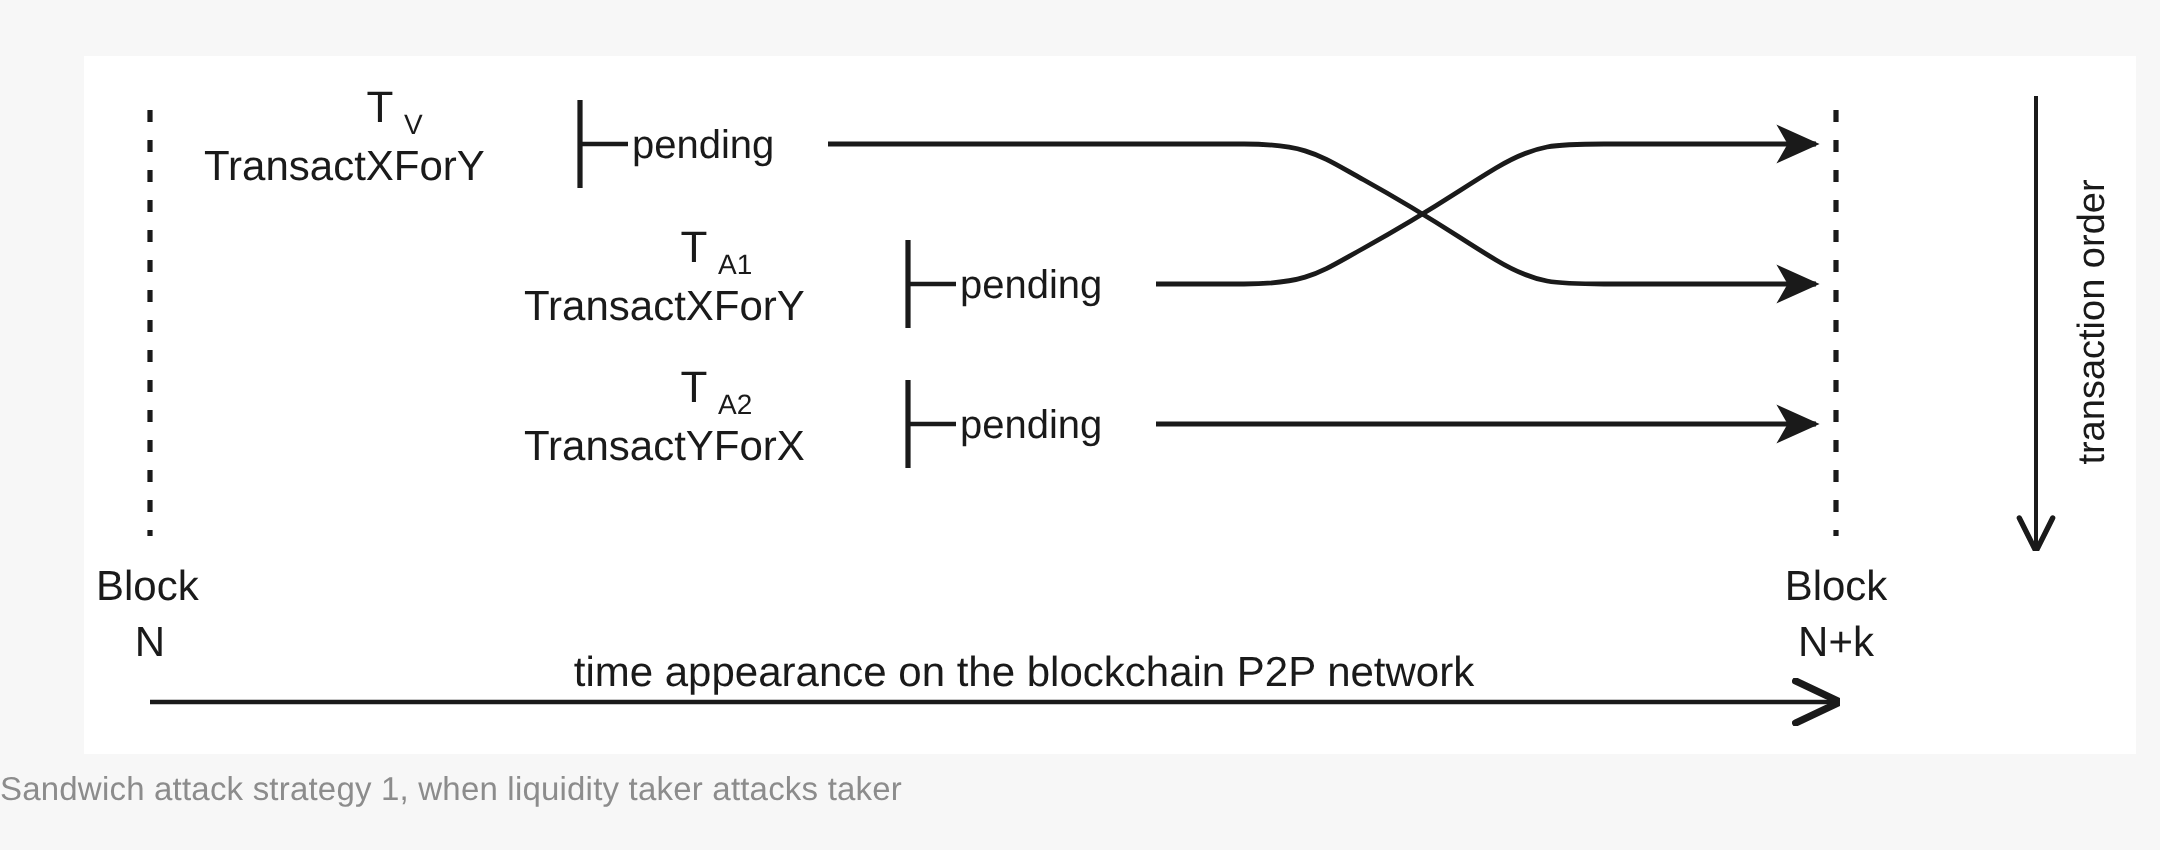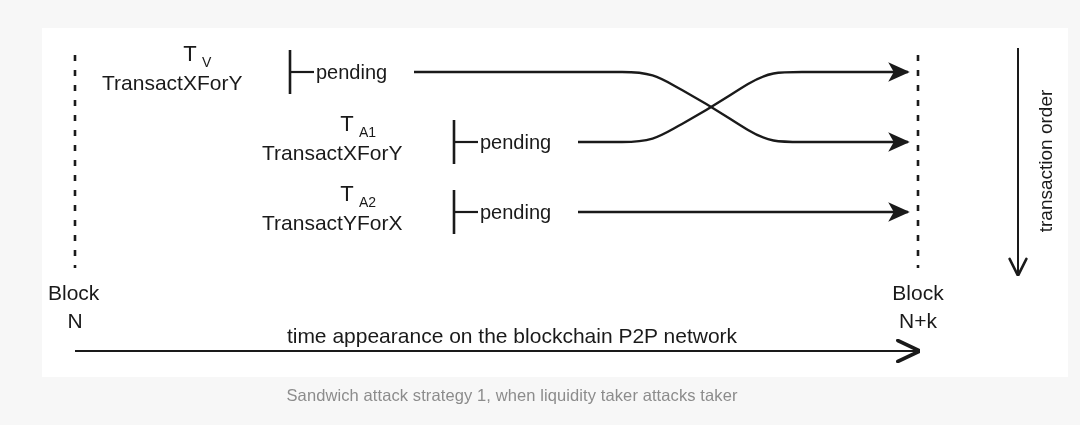--- a/index.html
+++ b/index.html
@@ -56,21 +56,21 @@
     font-size: 21px;
   }
   .order-label {
     font-size: 19px;
   }
   #caption {
     position: absolute;
     left: 0;
     top: 386px;
     width: 1024px;
-    text-align: center;
+    text-align: left;
     font-family: "Liberation Sans", sans-serif;
     font-size: 16.5px;
     color: #8c8c8c;
     letter-spacing: 0.1px;
   }
 </style>
 </head>
 <body>
 
 <div id="root">

